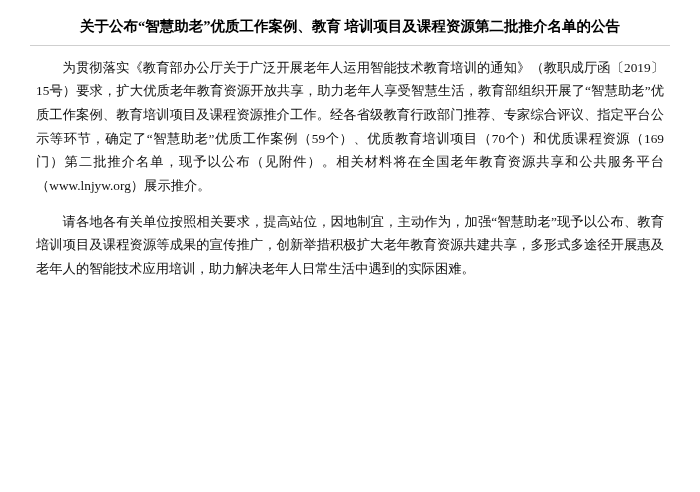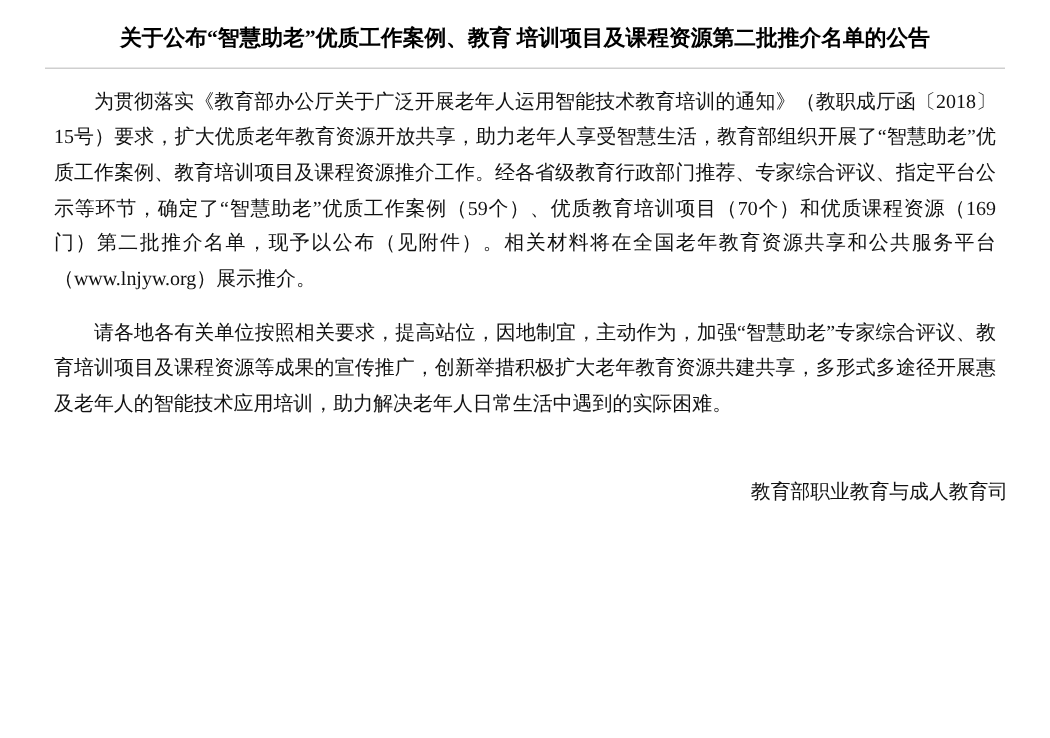--- a/index.html
+++ b/index.html
@@ -89,20 +89,19 @@
 
 <div class="page">
 
   <div class="title-block">
     <div class="doc-title">关于公布“智慧助老”优质工作案例、教育 培训项目及课程资源第二批推介名单的公告</div>
   </div>
 
   <div class="rule"></div>
 
   <div class="body-block">
-    <p class="para">为贯彻落实《教育部办公厅关于广泛开展老年人运用智能技术教育培训的通知》（教职成厅函〔2018〕15号）要求，扩大优质老年教育资源开放共享，助力老年人享受智慧生活，教育部组织开展了“智慧助老”优质工作案例、教育培训项目及课程资源推介工作。经各省级教育行政部门推荐、专家综合评议、指定平台公示等环节，确定了“智慧助老”优质工作案例（59个）、优质教育培训项目（70个）和优质课程资源（169门）第二批推介名单，现予以公布（见附件）。相关材料将在全国老年教育资源共享和公共服务平台（www.lnjyw.org）展示推介。</p>
-    <p class="para">请各地各有关单位按照相关要求，提高站位，因地制宜，主动作为，加强“智慧助老”专家综合评议、教育培训项目及课程资源等成果的宣传推广，创新举措积极扩大老年教育资源共建共享，多形式多途径开展惠及老年人的智能技术应用培训，助力解决老年人日常生活中遇到的实际困难。</p>
+    <p class="para">为贯彻落实《教育部办公厅关于广泛开展老年人运用智能技术教育培训的通知》（教职成厅函〔2019〕15号）要求，扩大优质老年教育资源开放共享，助力老年人享受智慧生活，教育部组织开展了“智慧助老”优质工作案例、教育培训项目及课程资源推介工作。经各省级教育行政部门推荐、专家综合评议、指定平台公示等环节，确定了“智慧助老”优质工作案例（59个）、优质教育培训项目（70个）和优质课程资源（169门）第二批推介名单，现予以公布（见附件）。相关材料将在全国老年教育资源共享和公共服务平台（www.lnjyw.org）展示推介。</p>
+    <p class="para">请各地各有关单位按照相关要求，提高站位，因地制宜，主动作为，加强“智慧助老”现予以公布、教育培训项目及课程资源等成果的宣传推广，创新举措积极扩大老年教育资源共建共享，多形式多途径开展惠及老年人的智能技术应用培训，助力解决老年人日常生活中遇到的实际困难。</p>
   </div>
 
 
-  <div class="signature">教育部职业教育与成人教育司</div>
 
 </div>
 
 </body></html>

